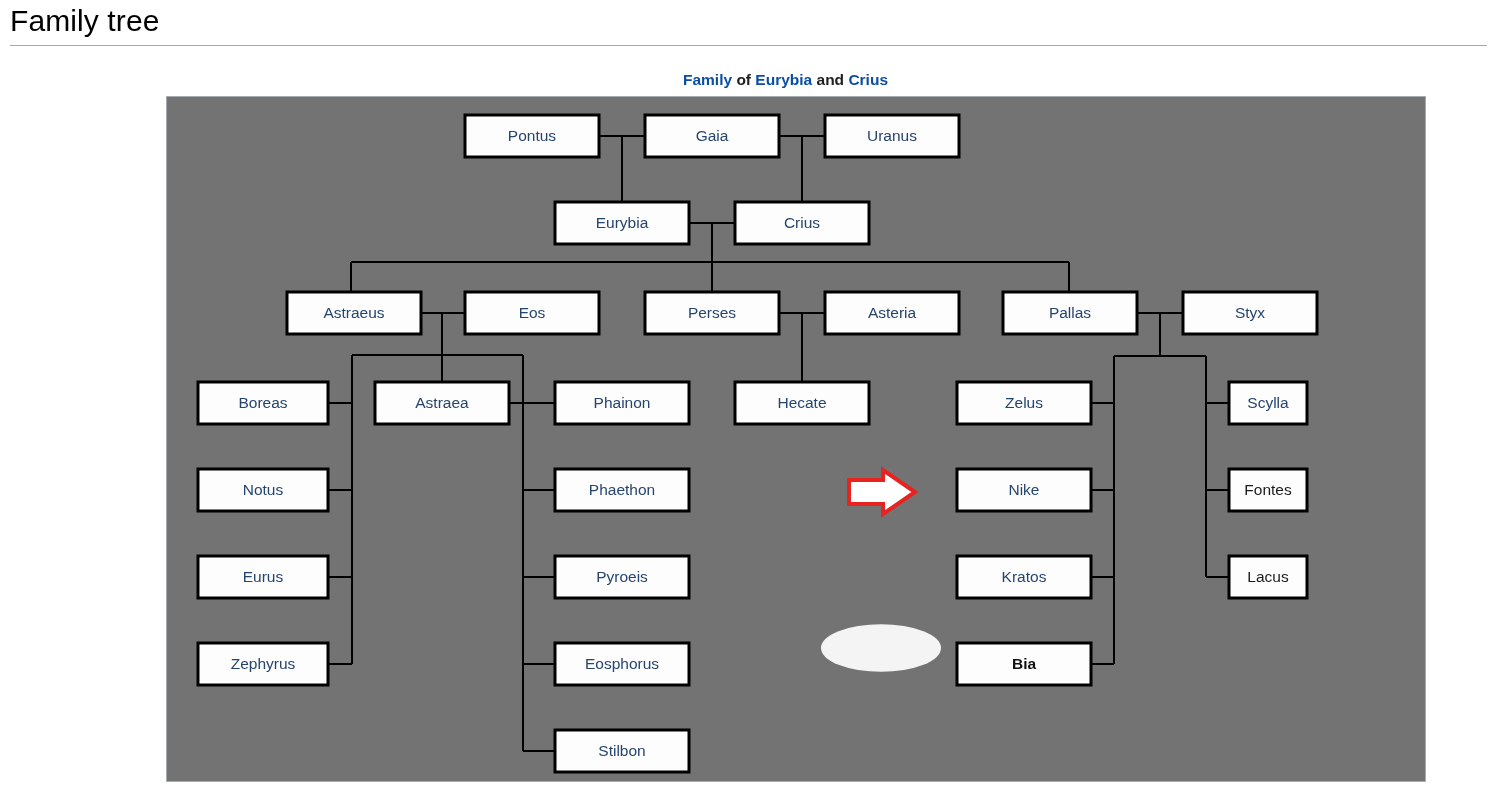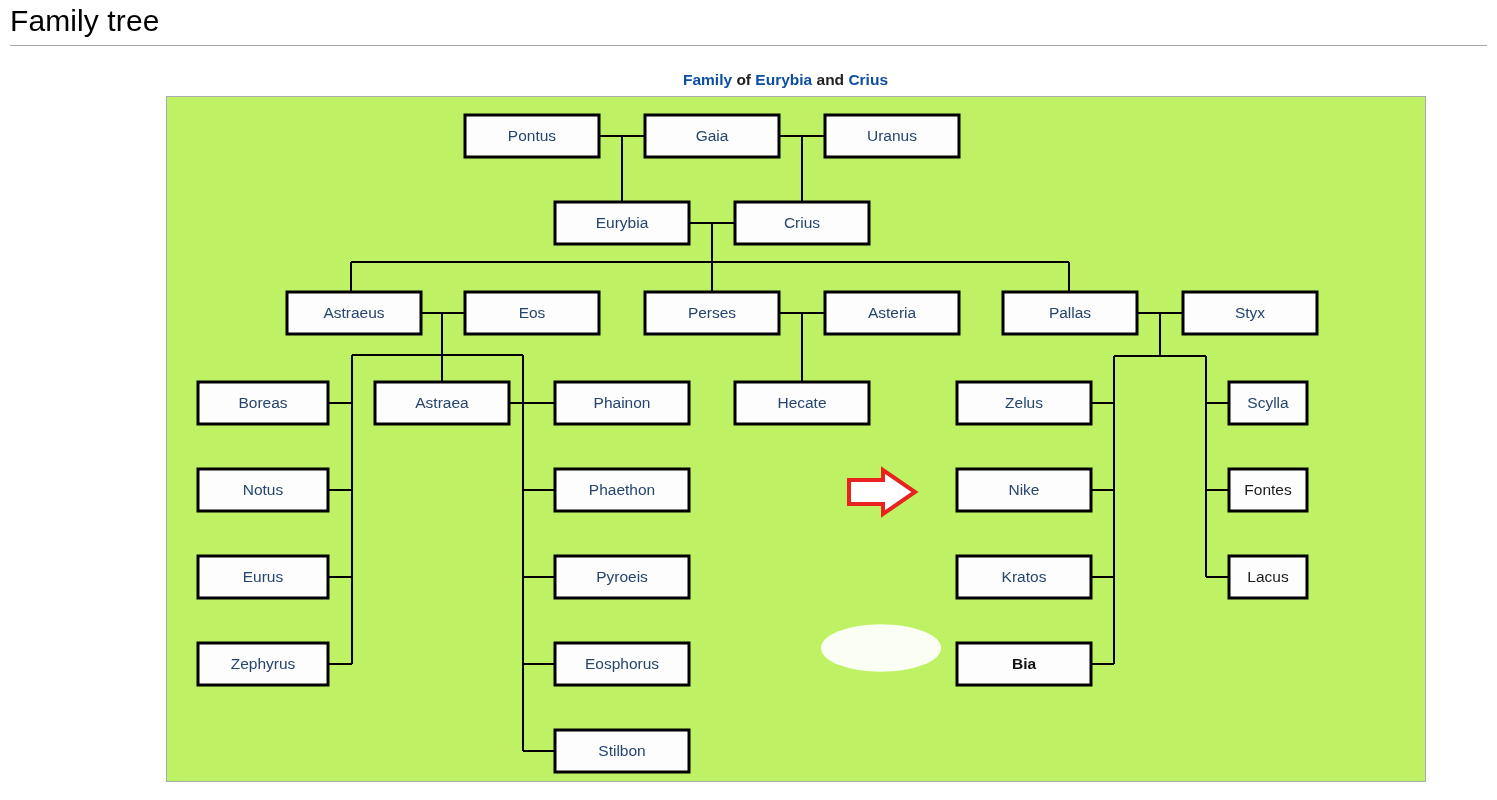--- a/index.html
+++ b/index.html
@@ -54,21 +54,21 @@
   #tree-caption .lnk { color: #0b4ea2; }
   #tree-caption .plain { color: #202122; }
 
   
   #tree-frame {
     position: absolute;
     left: 166px;
     top: 96px;
     width: 1260px;
     height: 686px;
-    background: #bef264;
+    background: #737373;
     border: 1px solid #a7acb2;
     box-sizing: border-box;
   }
   #tree-svg {
     position: absolute;
     left: 0;
     top: 0;
     width: 1260px;
     height: 686px;
     display: block;

